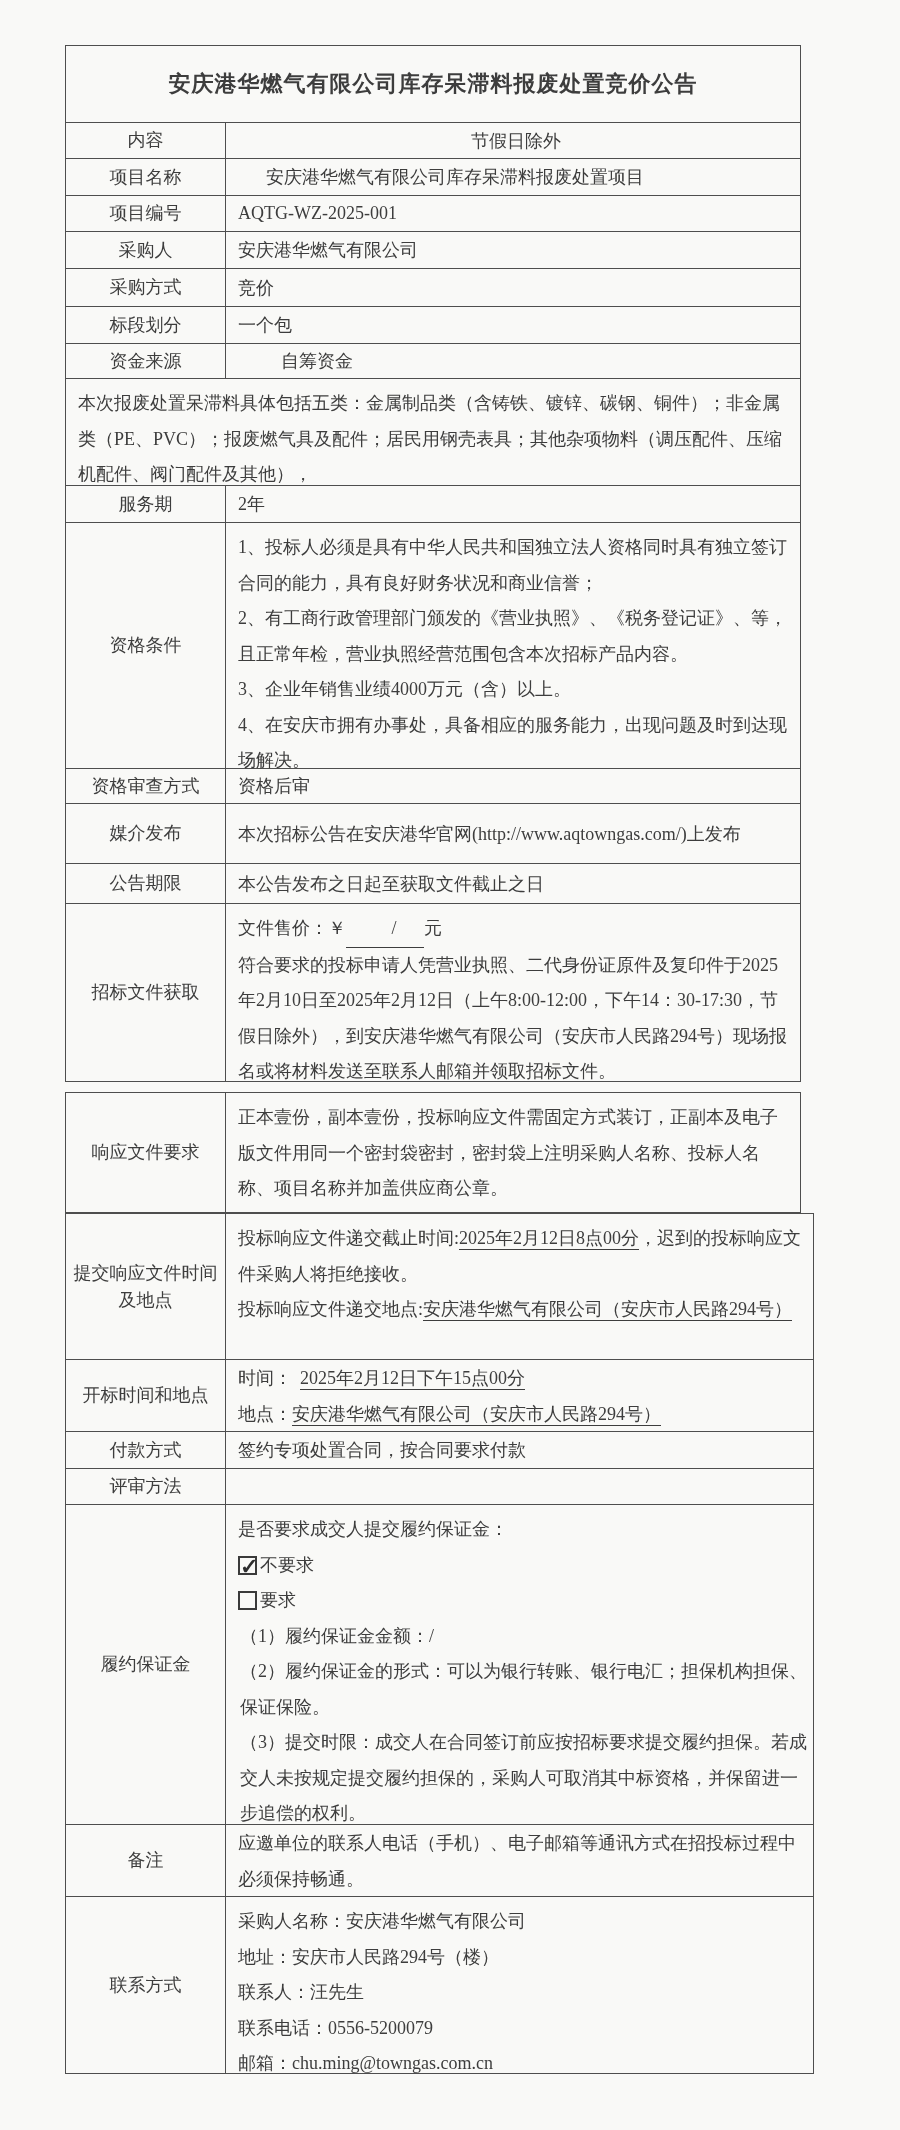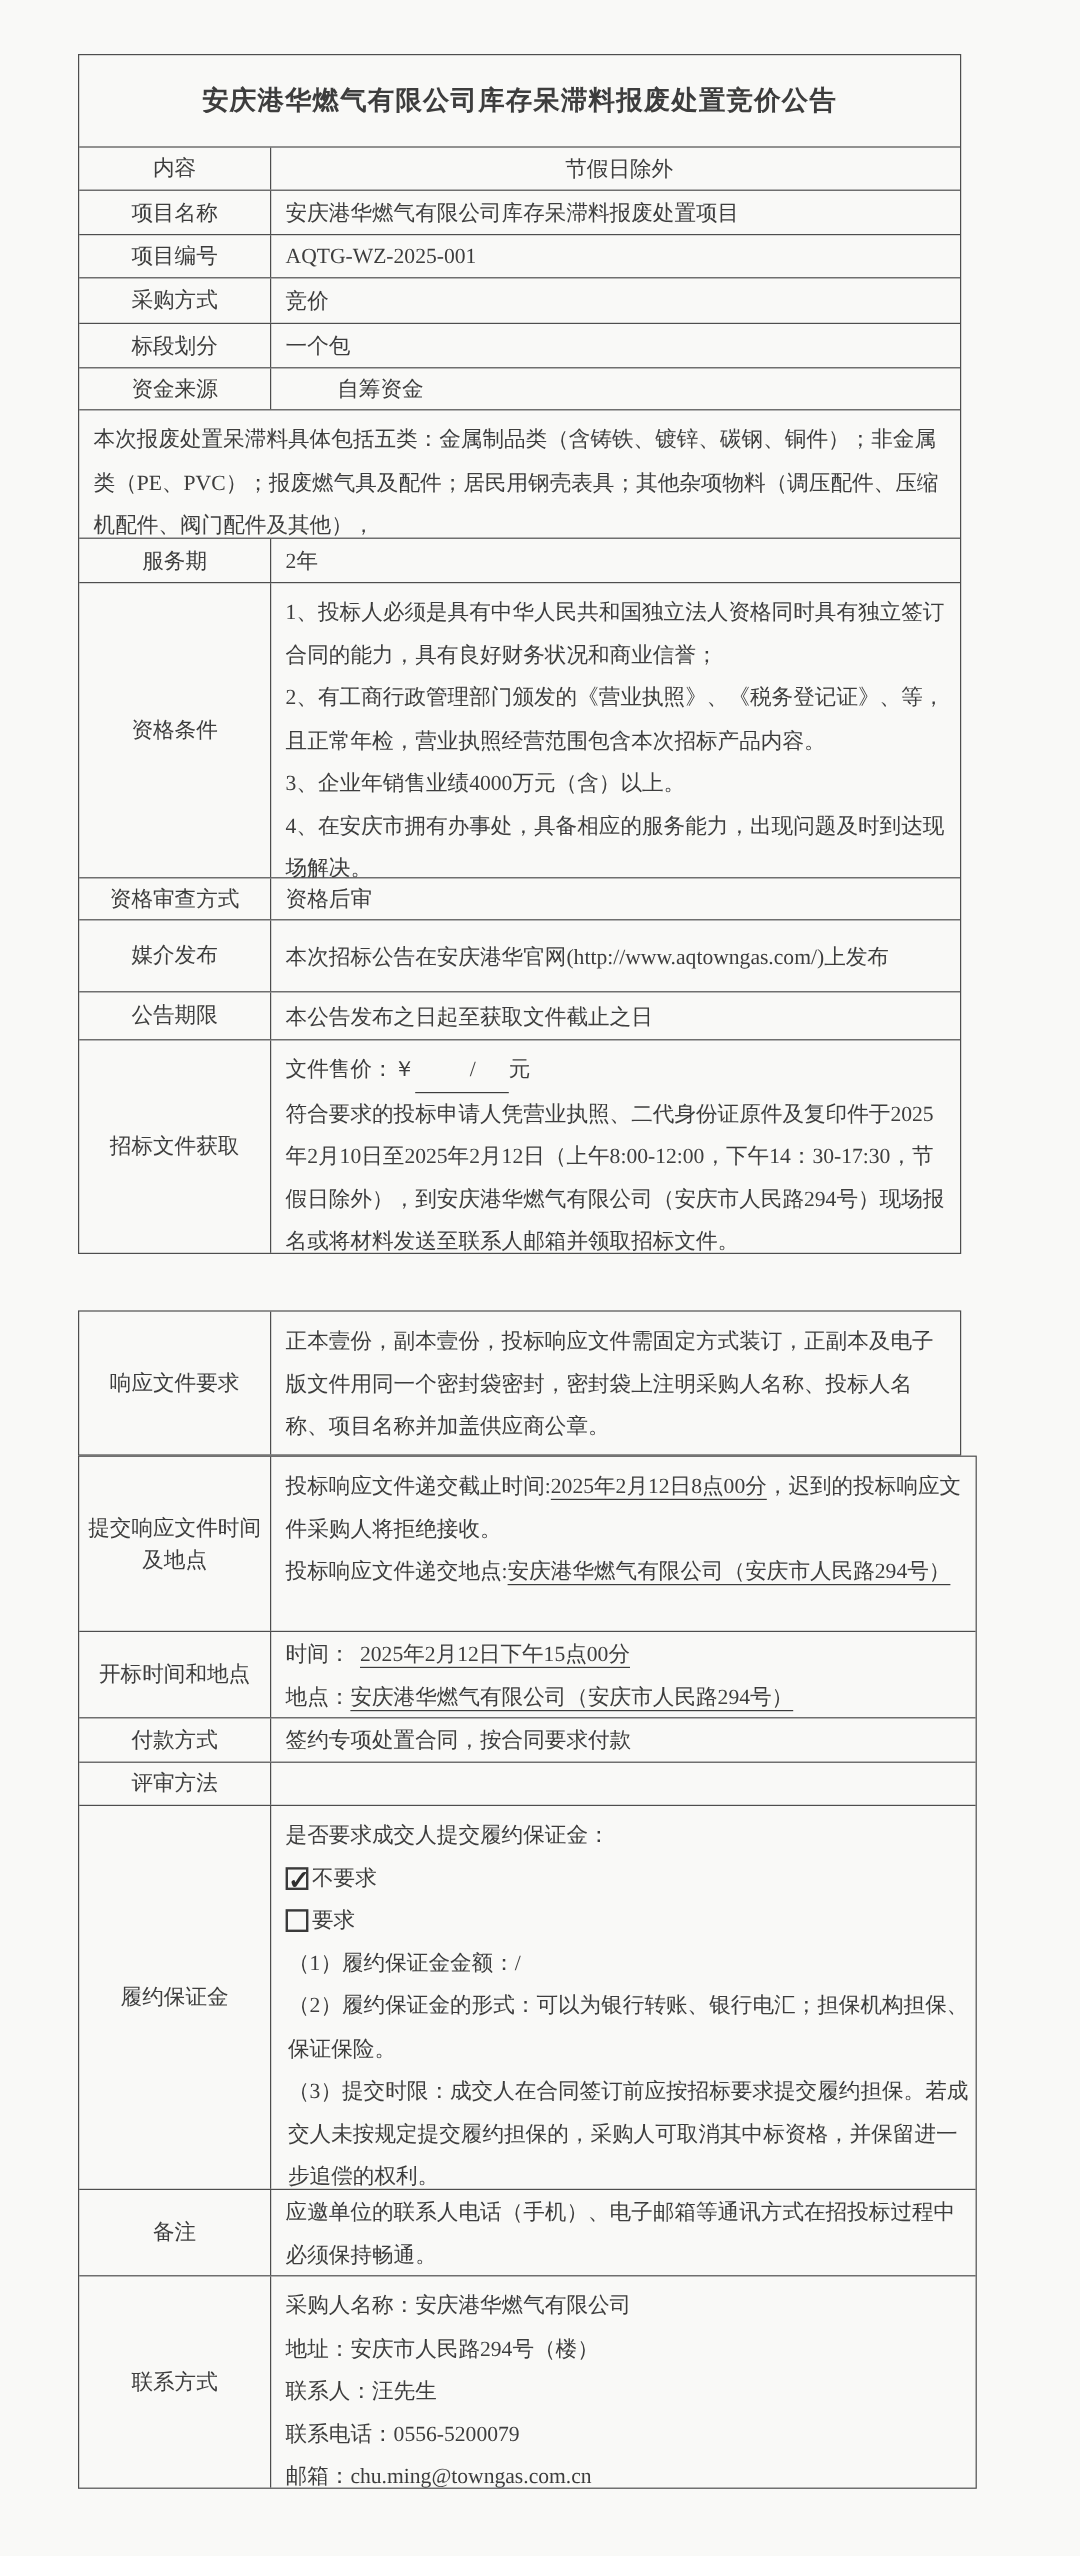--- a/index.html
+++ b/index.html
@@ -41,30 +41,34 @@
 
     <div class="row title-row" style="height:76px;">
       <div class="title">安庆港华燃气有限公司库存呆滞料报废处置竞价公告</div>
     </div>
 
     <div class="row" style="height:36px;">
       <div class="cl">内容</div>
       <div class="cv hc">节假日除外</div>
     </div>
 
-    <div class="row" style="height:37px;">
+    <div class="row" style="height:37px;gap:28px;">
       <div class="cl">项目名称</div>
       <div class="cv vc">安庆港华燃气有限公司库存呆滞料报废处置项目</div>
     </div>
 
     <div class="row" style="height:36px;">
       <div class="cl">项目编号</div>
       <div class="cv vc">AQTG-WZ-2025-001</div>
     </div>
 
+    <div class="row" style="height:37px;">
+      <div class="cl">采购人</div>
+      <div class="cv vc">安庆港华燃气有限公司</div>
+    </div>
 
     <div class="row" style="height:38px;">
       <div class="cl">采购方式</div>
       <div class="cv vc">竞价</div>
     </div>
 
     <div class="row" style="height:37px;">
       <div class="cl">标段划分</div>
       <div class="cv vc">一个包</div>
     </div>

